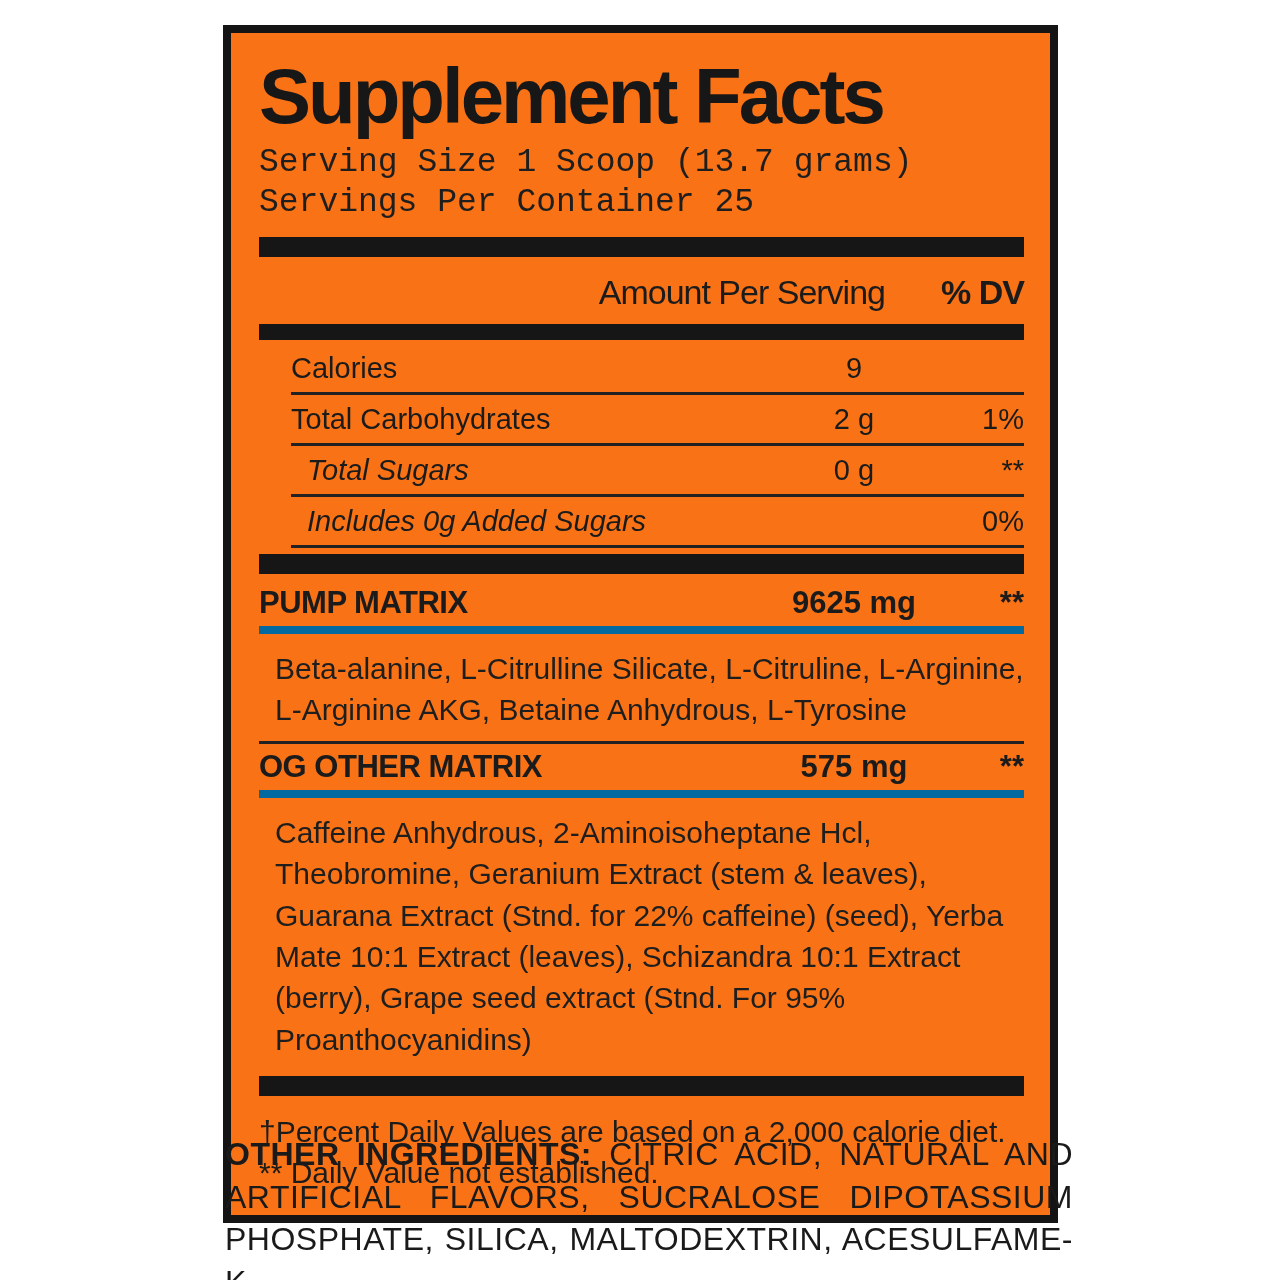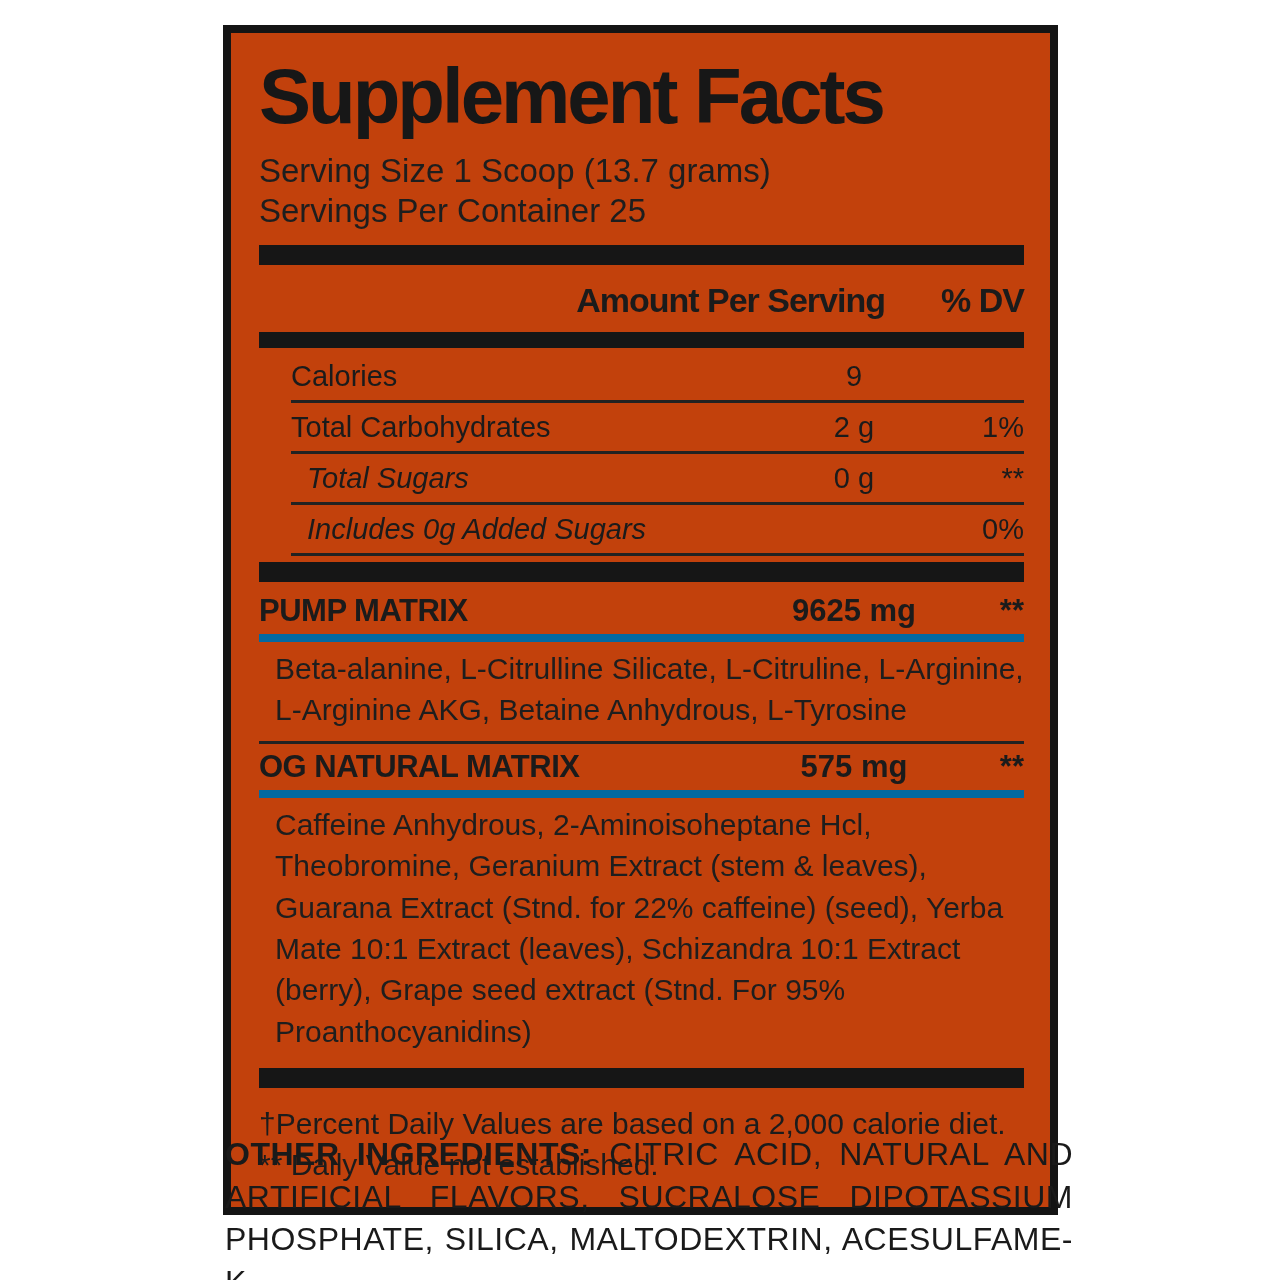--- a/index.html
+++ b/index.html
@@ -14,57 +14,57 @@
     position: relative;
     width: 1280px; height: 1280px;
     background: #ffffff;
     overflow: hidden;
   }
   .facts-box {
     position: absolute;
     left: 223px; top: 25px;
     width: 835px;
     border: 8px solid #141414;
-    background: #c2410c;
+    background: #f97316;
     padding: 18px 26px 16px 28px;
   }
   .facts-title {
     font-size: 78px;
     font-weight: bold;
     letter-spacing: -3px;
     line-height: 1.02;
     color: #171717;
     margin-top: 6px;
     white-space: nowrap;
   }
   .serving-line {
     font-size: 33px;
     line-height: 1.22;
     color: #1e1e1e;
   }
-  .serving-block { margin-top: 14px; margin-bottom: 14px; }
+  .serving-block { margin-top: 6px; margin-bottom: 14px; font-family: Liberation Mono, monospace; }
   .bar-thick {
     height: 20px;
     background: #161616;
     margin: 6px 0;
   }
   .bar-mid {
     height: 16px;
     background: #161616;
     margin: 4px 0;
   }
   .hdr-row {
     display: grid;
     grid-template-columns: 1fr 95px;
     align-items: center;
     padding: 10px 0 8px 0;
   }
   .hdr-amount {
     font-size: 34px;
-    font-weight: bold;
+    font-weight: normal;
     text-align: right;
     padding-right: 44px;
     letter-spacing: -1px;
   }
   .hdr-dv {
     font-size: 34px;
     font-weight: bold;
     text-align: right;
     letter-spacing: -1px;
   }
@@ -90,21 +90,21 @@
     border-bottom: 8px solid #0369a1;
     font-size: 31px;
     font-weight: bold;
   }
   .matrix-head .name { letter-spacing: -0.5px; white-space: nowrap; }
   .matrix-head .amt { text-align: center; white-space: nowrap; }
   .matrix-head .dv { text-align: right; font-weight: bold; }
   .matrix-ing {
     font-size: 30px;
     line-height: 1.38;
-    padding: 6px 0 10px 16px;
+    padding: 14px 0 10px 16px;
     border-bottom: 3px solid #222222;
     color: #1e1e1e;
   }
   .matrix-ing.last { border-bottom: none; }
   .footnotes {
     padding: 10px 0 6px 0;
     font-size: 30px;
     line-height: 1.35;
     color: #1c1c1c;
   }
@@ -172,21 +172,21 @@
     <div class="bar-thick"></div>
 
     <div class="matrix-head">
       <span class="name">PUMP MATRIX</span>
       <span class="amt">9625 mg</span>
       <span class="dv">**</span>
     </div>
     <div class="matrix-ing">Beta-alanine, L-Citrulline Silicate, L-Citruline, L-Arginine, L-Arginine AKG, Betaine Anhydrous, L-Tyrosine</div>
 
     <div class="matrix-head">
-      <span class="name">OG NATURAL MATRIX</span>
+      <span class="name">OG OTHER MATRIX</span>
       <span class="amt">575 mg</span>
       <span class="dv">**</span>
     </div>
     <div class="matrix-ing last">Caffeine Anhydrous, 2-Aminoisoheptane Hcl, Theobromine, Geranium Extract (stem &amp; leaves), Guarana Extract (Stnd. for 22% caffeine) (seed), Yerba Mate 10:1 Extract (leaves), Schizandra 10:1 Extract (berry), Grape seed extract (Stnd. For 95% Proanthocyanidins)</div>
 
     <div class="bar-thick"></div>
 
     <div class="footnotes">
       <div>†Percent Daily Values are based on a 2,000 calorie diet.</div>
       <div>** Daily Value not established.</div>

